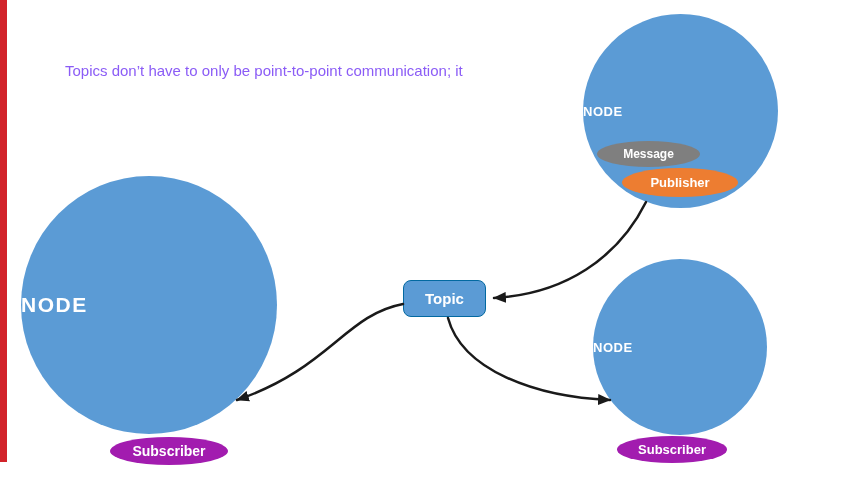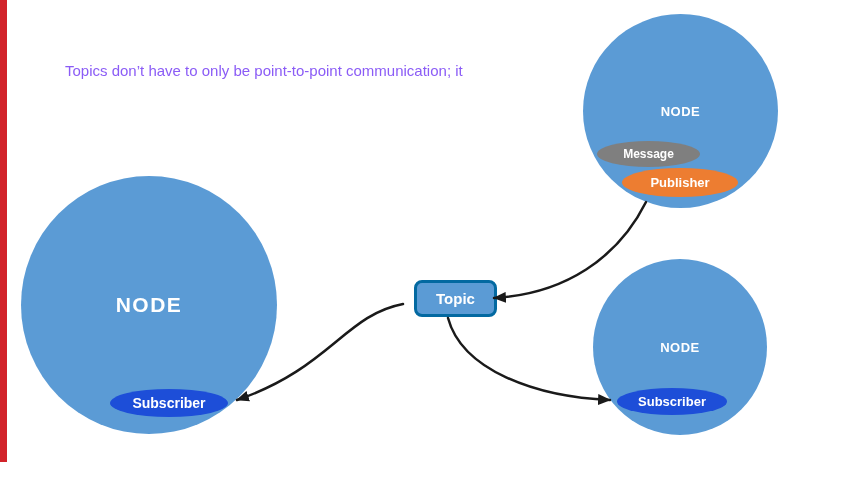--- a/index.html
+++ b/index.html
@@ -19,46 +19,46 @@
 
   .caption {
     position: absolute; left: 65px; top: 60px;
     font-size: 15px; line-height: 22px;
     color: #8b5cf6;
   }
 
   .circle {
     position: absolute; border-radius: 50%;
     background: #5B9BD5;
-    display: flex; align-items: center; justify-content: center;
+    display: flex; align-items: center; 
   }
   .circle-left         { left: 21px;  top: 176px; width: 256px; height: 258px; }
   .circle-top-right    { left: 583px; top: 14px;  width: 195px; height: 194px; }
   .circle-bottom-right { left: 593px; top: 259px; width: 174px; height: 176px; }
 
   .node-label { color: #ffffff; font-weight: bold; }
   .node-label-large { font-size: 21px; letter-spacing: 1.5px; }
   .node-label-small { font-size: 13px; letter-spacing: 0.5px; }
 
   .ellipse {
     position: absolute; border-radius: 50%;
     display: flex; align-items: center; justify-content: center;
     color: #ffffff; font-weight: bold;
   }
-  .subscriber        { background: #1d4ed8; }
+  .subscriber        { background: #a21caf; margin-top: 48px; }
   .subscriber-left   { left: 110px; top: 389px; width: 118px; height: 28px; font-size: 14px; }
   .subscriber-bottom { left: 617px; top: 388px; width: 110px; height: 27px; font-size: 13px; }
   .message   { background: #7F7F7F; left: 597px; top: 141px; width: 103px; height: 26px; font-size: 12px; }
   .publisher { background: #ED7D31; left: 622px; top: 168px; width: 116px; height: 29px; font-size: 13px; }
 
   .topic-box {
-    position: absolute; left: 414px; top: 280px;
+    position: absolute; left: 403px; top: 280px;
     width: 83px; height: 37px;
     background: #5B9BD5;
-    border: 3px solid #0369a1;
+    border: 1px solid #0369a1;
     box-sizing: border-box;
     border-radius: 8px;
     display: flex; align-items: center; justify-content: center;
     color: #ffffff; font-weight: bold; font-size: 15px;
   }
 
   .arrows {
     position: absolute; left: 0; top: 0;
     width: 854px; height: 480px;
     pointer-events: none;

